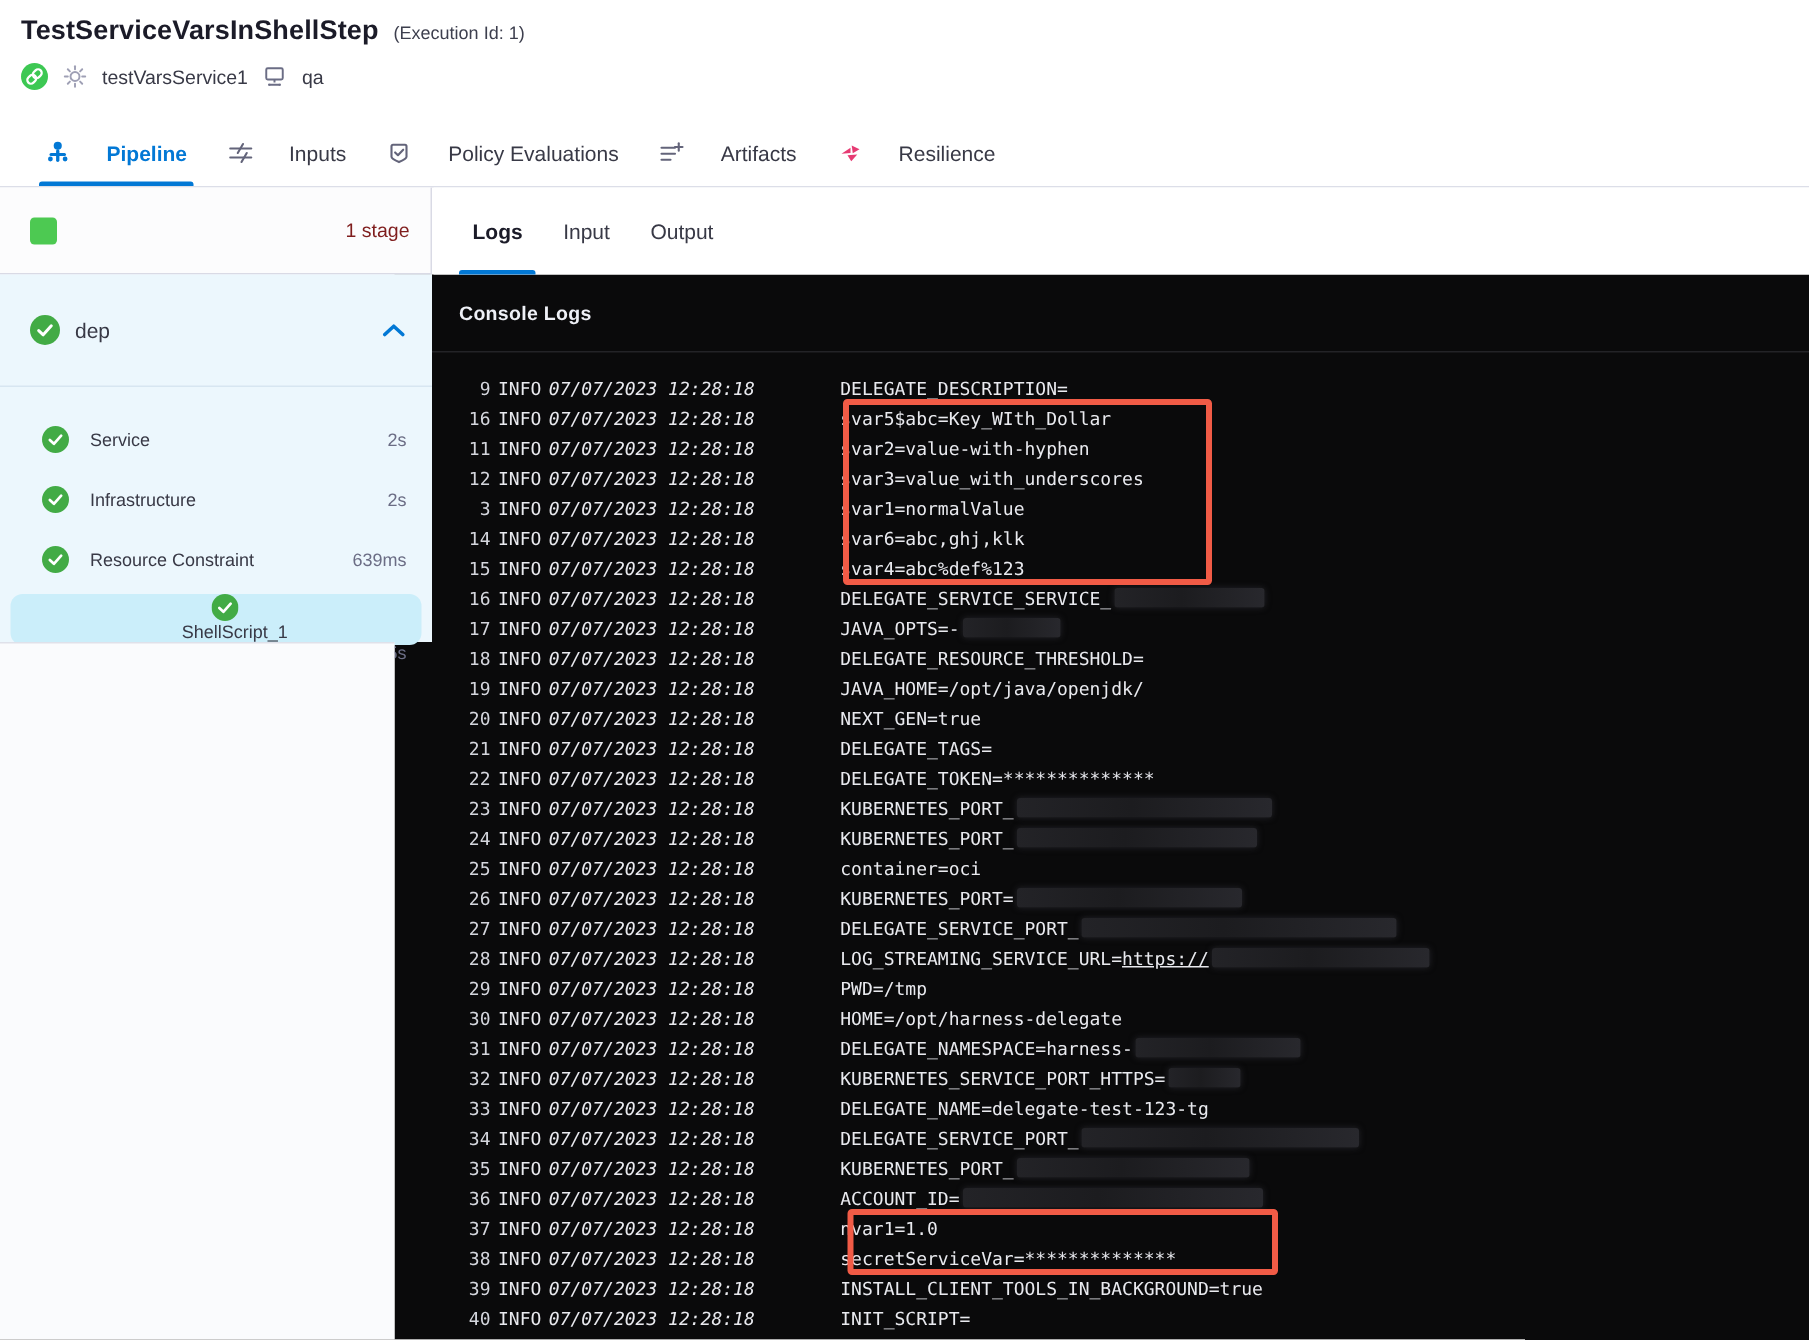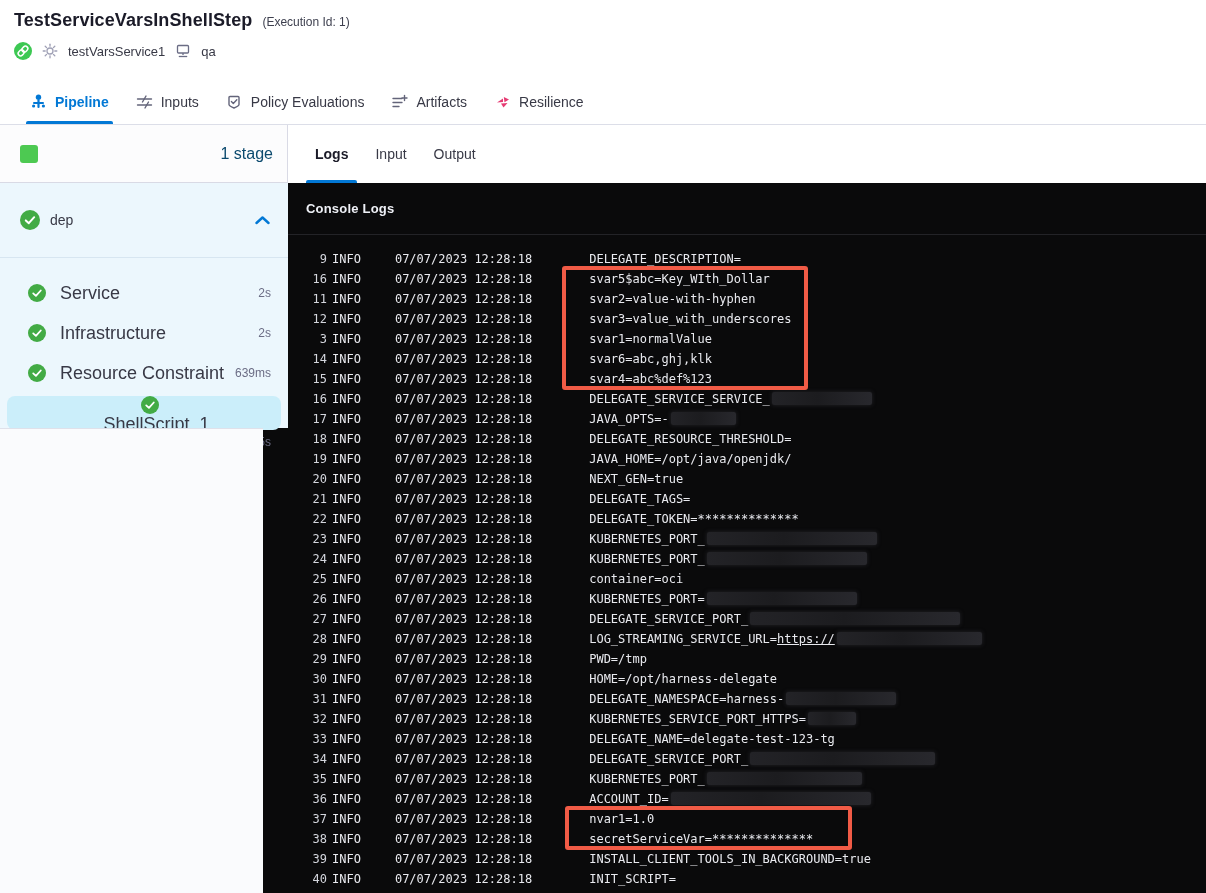--- a/index.html
+++ b/index.html
@@ -16,56 +16,56 @@
   .page-header{position:absolute;left:0;top:0;width:1206px;height:96px;background:#fff;border-bottom:1px solid #e4e6ee;padding:10px 0 0 14px;}
   .title-row{display:flex;align-items:baseline;}
   .page-title{font-size:18px;font-weight:700;color:#1b1b28;letter-spacing:.1px;}
   .exec-id{margin-left:10px;font-size:12px;color:#3d3f4e;}
   .meta-row{margin-top:11px;display:flex;align-items:center;gap:9px;font-size:13px;color:#383946;}
   .meta-row .meta-link{cursor:pointer;}
   .icon16{width:18px;height:18px;display:inline-flex;align-items:center;justify-content:center;}
 
   
   .main-tabbar{position:absolute;left:0;top:79px;width:1206px;height:46px;background:#fff;border-bottom:1px solid #dcdee8;display:flex;align-items:stretch;padding-left:30px;gap:27px;}
-  .main-tab{position:relative;display:flex;align-items:center;gap:8px;font-size:14px;color:#383946;cursor:pointer;}
+  .main-tab{position:relative;display:flex;align-items:center;gap:24px;font-size:14px;color:#383946;cursor:pointer;}
   .main-tab .ticon{width:17px;height:17px;display:inline-flex;align-items:center;justify-content:center;}
   .main-tab.active{color:var(--accent);font-weight:700;}
   .main-tab.active::after{content:"";position:absolute;left:-4px;right:-4px;bottom:0;height:3px;background:var(--accent);border-radius:2px 2px 0 0;}
 
   
   .console{position:absolute;left:263px;top:183px;width:1012px;height:710px;background:var(--console-bg);z-index:1;}
   .console-header{height:52px;line-height:52px;padding-left:43px;font-size:13px;font-weight:700;color:#eef0f6;letter-spacing:.2px;border-bottom:1px solid #232327;}
   .log-rows{position:relative;margin-top:14px;font-family:"DejaVu Sans Mono", monospace;font-size:12px;color:#e9eaef;}
   .log-row{display:flex;align-items:center;height:20px;white-space:pre;}
   .c-num{width:64px;text-align:right;color:#d4d6dd;flex:none;}
   .c-level{margin-left:5px;flex:none;}
-  .c-ts{margin-left:34px;flex:none;}
+  .c-ts{margin-left:5px;flex:none;font-style:italic;}
   .c-msg{margin-left:57px;flex:none;}
   .redacted{display:inline-block;height:13px;background:linear-gradient(90deg,#232327,#1c1c1f 45%,#28282d);border-radius:2px;vertical-align:-2px;margin-left:2px;box-shadow:0 0 4px rgba(38,38,43,.95);}
   .log-link{color:#e9eaef;text-decoration:underline;cursor:pointer;}
   .hl-box{position:absolute;border:4px solid var(--annotation);border-radius:3px;pointer-events:none;z-index:5;}
 
   
   .console-tabbar{position:absolute;left:289px;top:125px;width:917px;height:58px;background:#fff;display:flex;align-items:stretch;padding-left:26px;gap:27px;z-index:2;}
   .console-tab{position:relative;display:flex;align-items:center;font-size:14px;color:#383946;cursor:pointer;}
   .console-tab.active{color:#1b1b28;font-weight:700;}
   .console-tab.active::after{content:"";position:absolute;left:-9px;right:-9px;bottom:0;height:3px;background:var(--accent);border-radius:2px 2px 0 0;}
 
   
   .sidebar-top{position:absolute;left:0;top:125px;width:288px;height:58px;background:#fcfcfd;border-right:1px solid #d9dae5;border-bottom:1px solid #d9dae5;display:flex;align-items:center;justify-content:space-between;padding:0 14px 0 20px;z-index:3;}
   .stage-square{width:18px;height:18px;border-radius:3px;background:var(--success-bright);}
-  .stage-count{font-size:16px;color:#0c4a6e;}
+  .stage-count{font-size:13px;color:#7f1d1d;}
   .stage-panel{position:absolute;left:0;top:183px;width:288px;height:245px;background:var(--panel);z-index:3;}
   .dep-row{height:75px;display:flex;align-items:center;padding:0 18px 0 20px;border-bottom:1px solid #d7e6f1;cursor:pointer;}
   .dep-name{margin-left:10px;font-size:14px;color:#383946;}
   .dep-chevron{margin-left:auto;display:inline-flex;}
   .steps{padding:18px 7px 0 7px;}
   .step-row{display:flex;align-items:center;height:34px;margin-bottom:6px;padding:0 10px 0 21px;border-radius:8px;cursor:pointer;}
   .step-row.selected{background:var(--sel);flex-direction:column;}
-  .step-name{margin-left:14px;font-size:18px;color:#383946;}
+  .step-name{margin-left:14px;font-size:12px;color:#383946;}
   .step-dur{margin-left:auto;font-size:12px;color:#6b6d85;}
   .check20{width:20px;height:20px;flex:none;display:inline-flex;}
   .check18{width:18px;height:18px;flex:none;display:inline-flex;}
   .sidebar-bottom{position:absolute;left:0;top:428px;width:263px;height:465px;background:#fafbfd;border-top:1px solid #dfe1ea;z-index:3;}
 </style>
 </head>
 <body>
 
 <div class="app">
 

